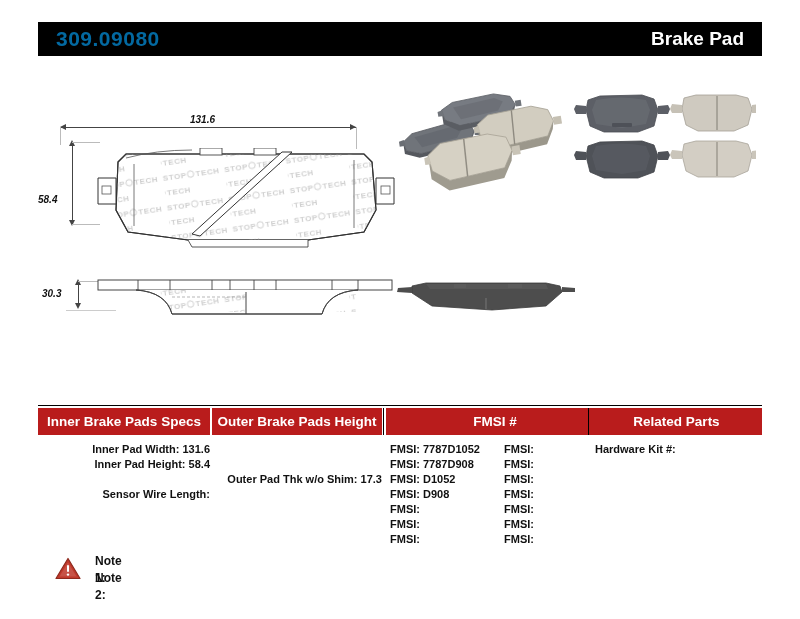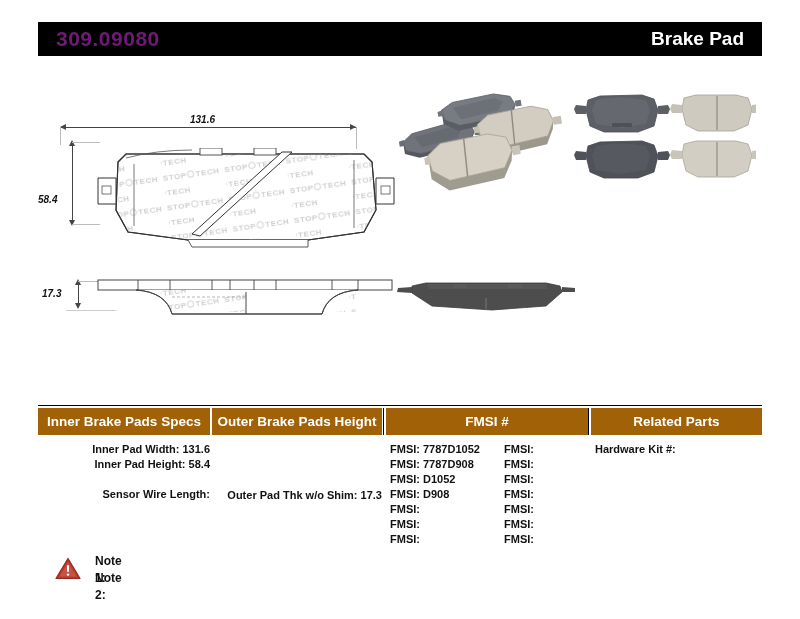--- a/index.html
+++ b/index.html
@@ -2,21 +2,21 @@
 <html><head>
 <meta charset="utf-8">
 <style>
   html,body{margin:0;padding:0;background:#ffffff;}
   body{width:800px;height:619px;position:relative;overflow:hidden;
        font-family:"Liberation Sans",sans-serif;color:#000;}
 
   
   #top-bar{position:absolute;left:38px;top:22px;width:724px;height:34px;background:#000;}
   #part-number{position:absolute;left:56px;top:27px;font-size:21px;font-weight:bold;
-               color:#701a75;letter-spacing:.5px;line-height:24px;}
+               color:#0369a1;letter-spacing:.5px;line-height:24px;}
   #product-type{position:absolute;left:0;top:27px;width:744px;text-align:right;
                 font-size:19px;font-weight:bold;color:#fff;line-height:24px;}
 
   
   #drawings{position:absolute;left:38px;top:70px;width:724px;height:320px;}
 
   .dim-label{position:absolute;font-size:10px;font-weight:bold;font-style:italic;
              color:#111;white-space:nowrap;}
 
   .dimline{position:absolute;background:#444;}
@@ -34,21 +34,21 @@
   #pad-edge{position:absolute;left:58px;top:208px;}
   
   #photo-iso{position:absolute;left:360px;top:20px;}
   #photo-grid{position:absolute;left:528px;top:22px;}
   #photo-edge{position:absolute;left:358px;top:206px;}
 
   
   #spec-table{position:absolute;left:38px;top:408px;width:724px;}
   #table-top-rule{position:absolute;left:38px;top:405px;width:724px;height:1px;background:#000;}
   #hdr-row{position:relative;height:27px;}
-  .hdr-cell{position:absolute;top:0;height:27px;background:#a16207;color:#fff;
+  .hdr-cell{position:absolute;top:0;height:27px;background:#b91c1c;color:#fff;
             font-size:13.5px;font-weight:bold;display:flex;align-items:center;
             justify-content:center;}
   .colrule{position:absolute;top:0;width:1px;background:#000;}
 
   .cell-text{position:absolute;font-size:11px;font-weight:bold;color:#111;
              white-space:nowrap;line-height:15px;}
   .cell-right{text-align:right;}
 
   
   #notes{position:absolute;left:55px;top:553px;}
@@ -75,21 +75,21 @@
   <div class="dimline v" style="left:34px;top:72px;height:82px;"></div>
   <div class="arrow u" style="left:31px;top:70px;"></div>
   <div class="arrow d" style="left:31px;top:150px;"></div>
   <div class="dim-label" style="left:0px;top:124px;text-align:right;">58.4</div>
   <div class="dimline h" style="left:34px;top:72px;width:28px;background:#bbb;"></div>
   <div class="dimline h" style="left:34px;top:154px;width:28px;background:#bbb;"></div>
 
   <div class="dimline v" style="left:40px;top:211px;height:26px;"></div>
   <div class="arrow u" style="left:37px;top:209px;"></div>
   <div class="arrow d" style="left:37px;top:233px;"></div>
-  <div class="dim-label" style="left:4px;top:218px;">17.3</div>
+  <div class="dim-label" style="left:4px;top:218px;">30.3</div>
   <div class="dimline h" style="left:40px;top:211px;width:26px;background:#bbb;"></div>
   <div class="dimline h" style="left:28px;top:240px;width:50px;background:#ccc;"></div>
 
   <svg id="pad-front" width="300" height="105" viewBox="0 0 300 105">
     <defs>
       <pattern id="wm" width="62" height="30" patternUnits="userSpaceOnUse" patternTransform="rotate(-8)">
         <text x="0" y="12" font-family="Liberation Sans, sans-serif" font-size="8" font-weight="bold" fill="#cfcfcf" letter-spacing="0.6">STOP</text>
         <circle cx="28" cy="9" r="3.2" fill="none" stroke="#cfcfcf" stroke-width="1"></circle>
         <text x="33" y="12" font-family="Liberation Sans, sans-serif" font-size="8" font-weight="bold" fill="#cfcfcf" letter-spacing="0.6">TECH</text>
         <text x="-31" y="27" font-family="Liberation Sans, sans-serif" font-size="8" font-weight="bold" fill="#cfcfcf" letter-spacing="0.6">STOP</text>
@@ -224,32 +224,32 @@
     <path d="M112,8 L126,8 L126,12 L112,12 Z" fill="#5f5f5f" opacity=".6"></path>
   </svg>
 </div>
 
 <div id="table-top-rule"></div>
 <div id="spec-table">
 
   <div id="hdr-row">
     <div class="hdr-cell" style="left:0px;width:172px;">Inner Brake Pads Specs</div>
     <div class="hdr-cell" style="left:174px;width:170px;">Outer Brake Pads Height</div>
-    <div class="hdr-cell" style="left:348px;width:202px;">FMSI #</div>
+    <div class="hdr-cell" style="left:348px;width:202px;padding-left:8px;">FMSI #</div>
     <div class="hdr-cell" style="left:553px;width:171px;">Related Parts</div>
   </div>
 
   <div class="colrule" style="left:345px;top:0;height:27px;"></div>
   <div class="colrule" style="left:550px;top:0;height:27px;"></div>
 
   <div class="cell-text cell-right" style="left:0px;top:34px;width:172px;">Inner Pad Width: 131.6</div>
   <div class="cell-text cell-right" style="left:0px;top:49px;width:172px;">Inner Pad Height: 58.4</div>
   <div class="cell-text cell-right" style="left:0px;top:79px;width:172px;">Sensor Wire Length:</div>
 
-  <div class="cell-text cell-right" style="left:174px;top:80px;width:170px;">Outer Pad Thk w/o Shim: 17.3</div>
+  <div class="cell-text cell-right" style="left:174px;top:64px;width:170px;">Outer Pad Thk w/o Shim: 17.3</div>
 
   <div class="cell-text" style="left:352px;top:34px;">FMSI: 7787D1052</div>
   <div class="cell-text" style="left:352px;top:49px;">FMSI: 7787D908</div>
   <div class="cell-text" style="left:352px;top:64px;">FMSI: D1052</div>
   <div class="cell-text" style="left:352px;top:79px;">FMSI: D908</div>
   <div class="cell-text" style="left:352px;top:94px;">FMSI:</div>
   <div class="cell-text" style="left:352px;top:109px;">FMSI:</div>
   <div class="cell-text" style="left:352px;top:124px;">FMSI:</div>
 
   <div class="cell-text" style="left:466px;top:34px;">FMSI:</div>

